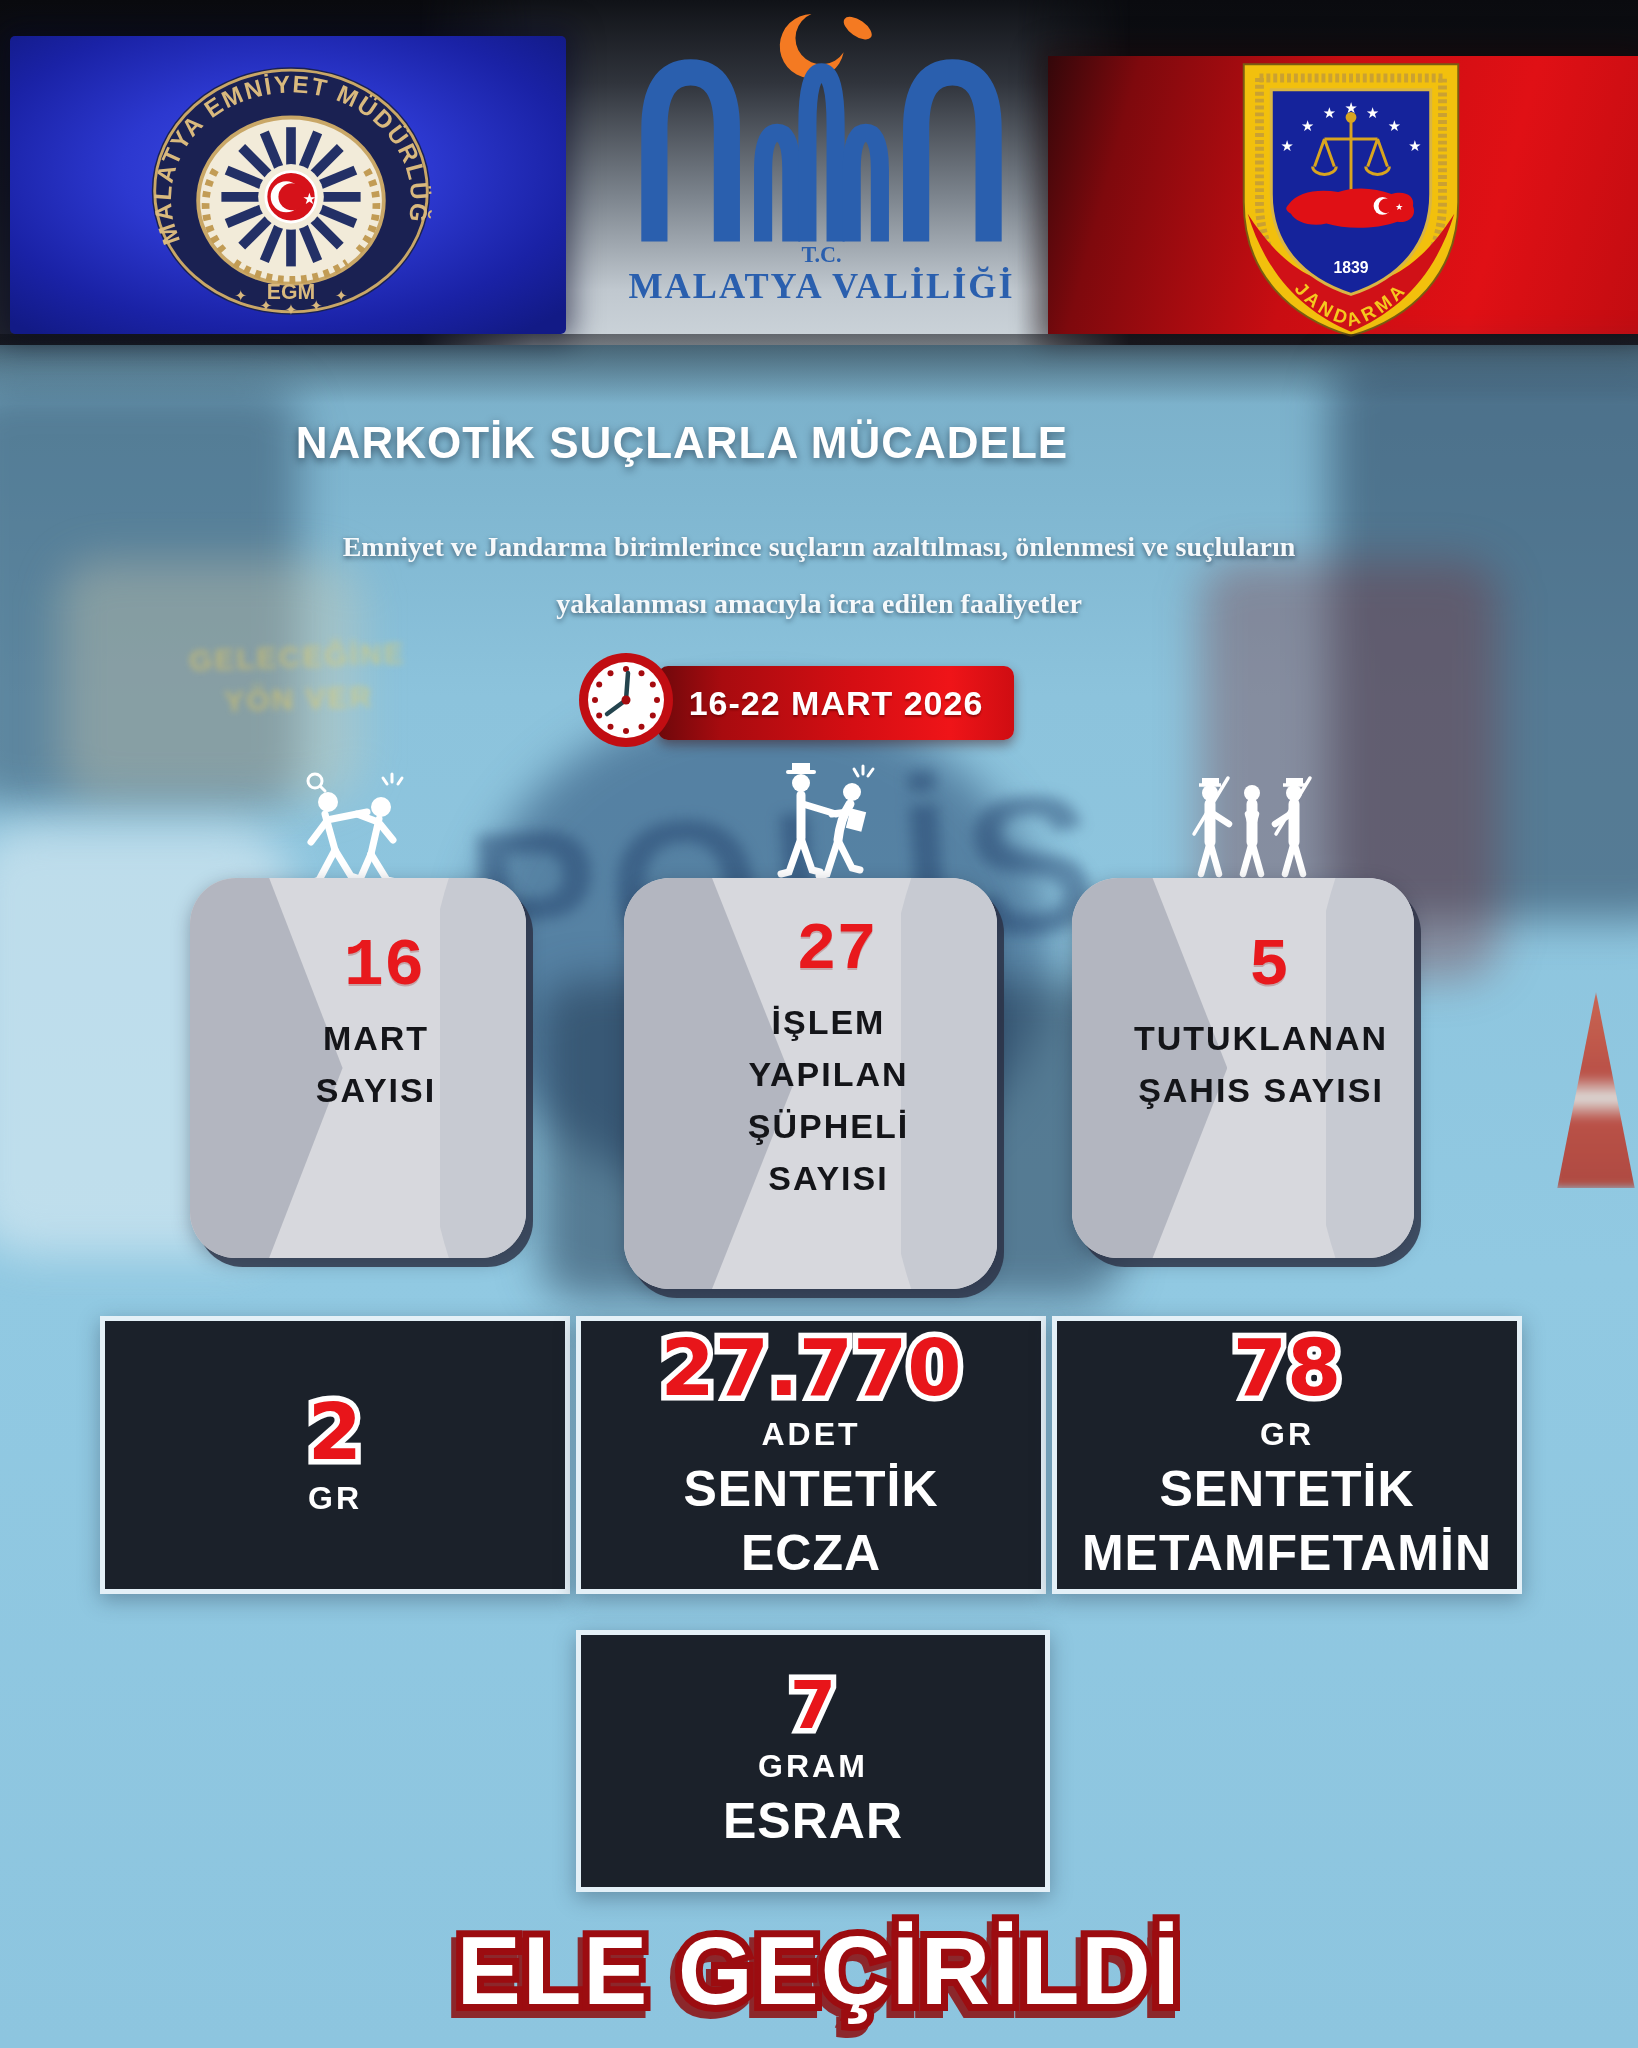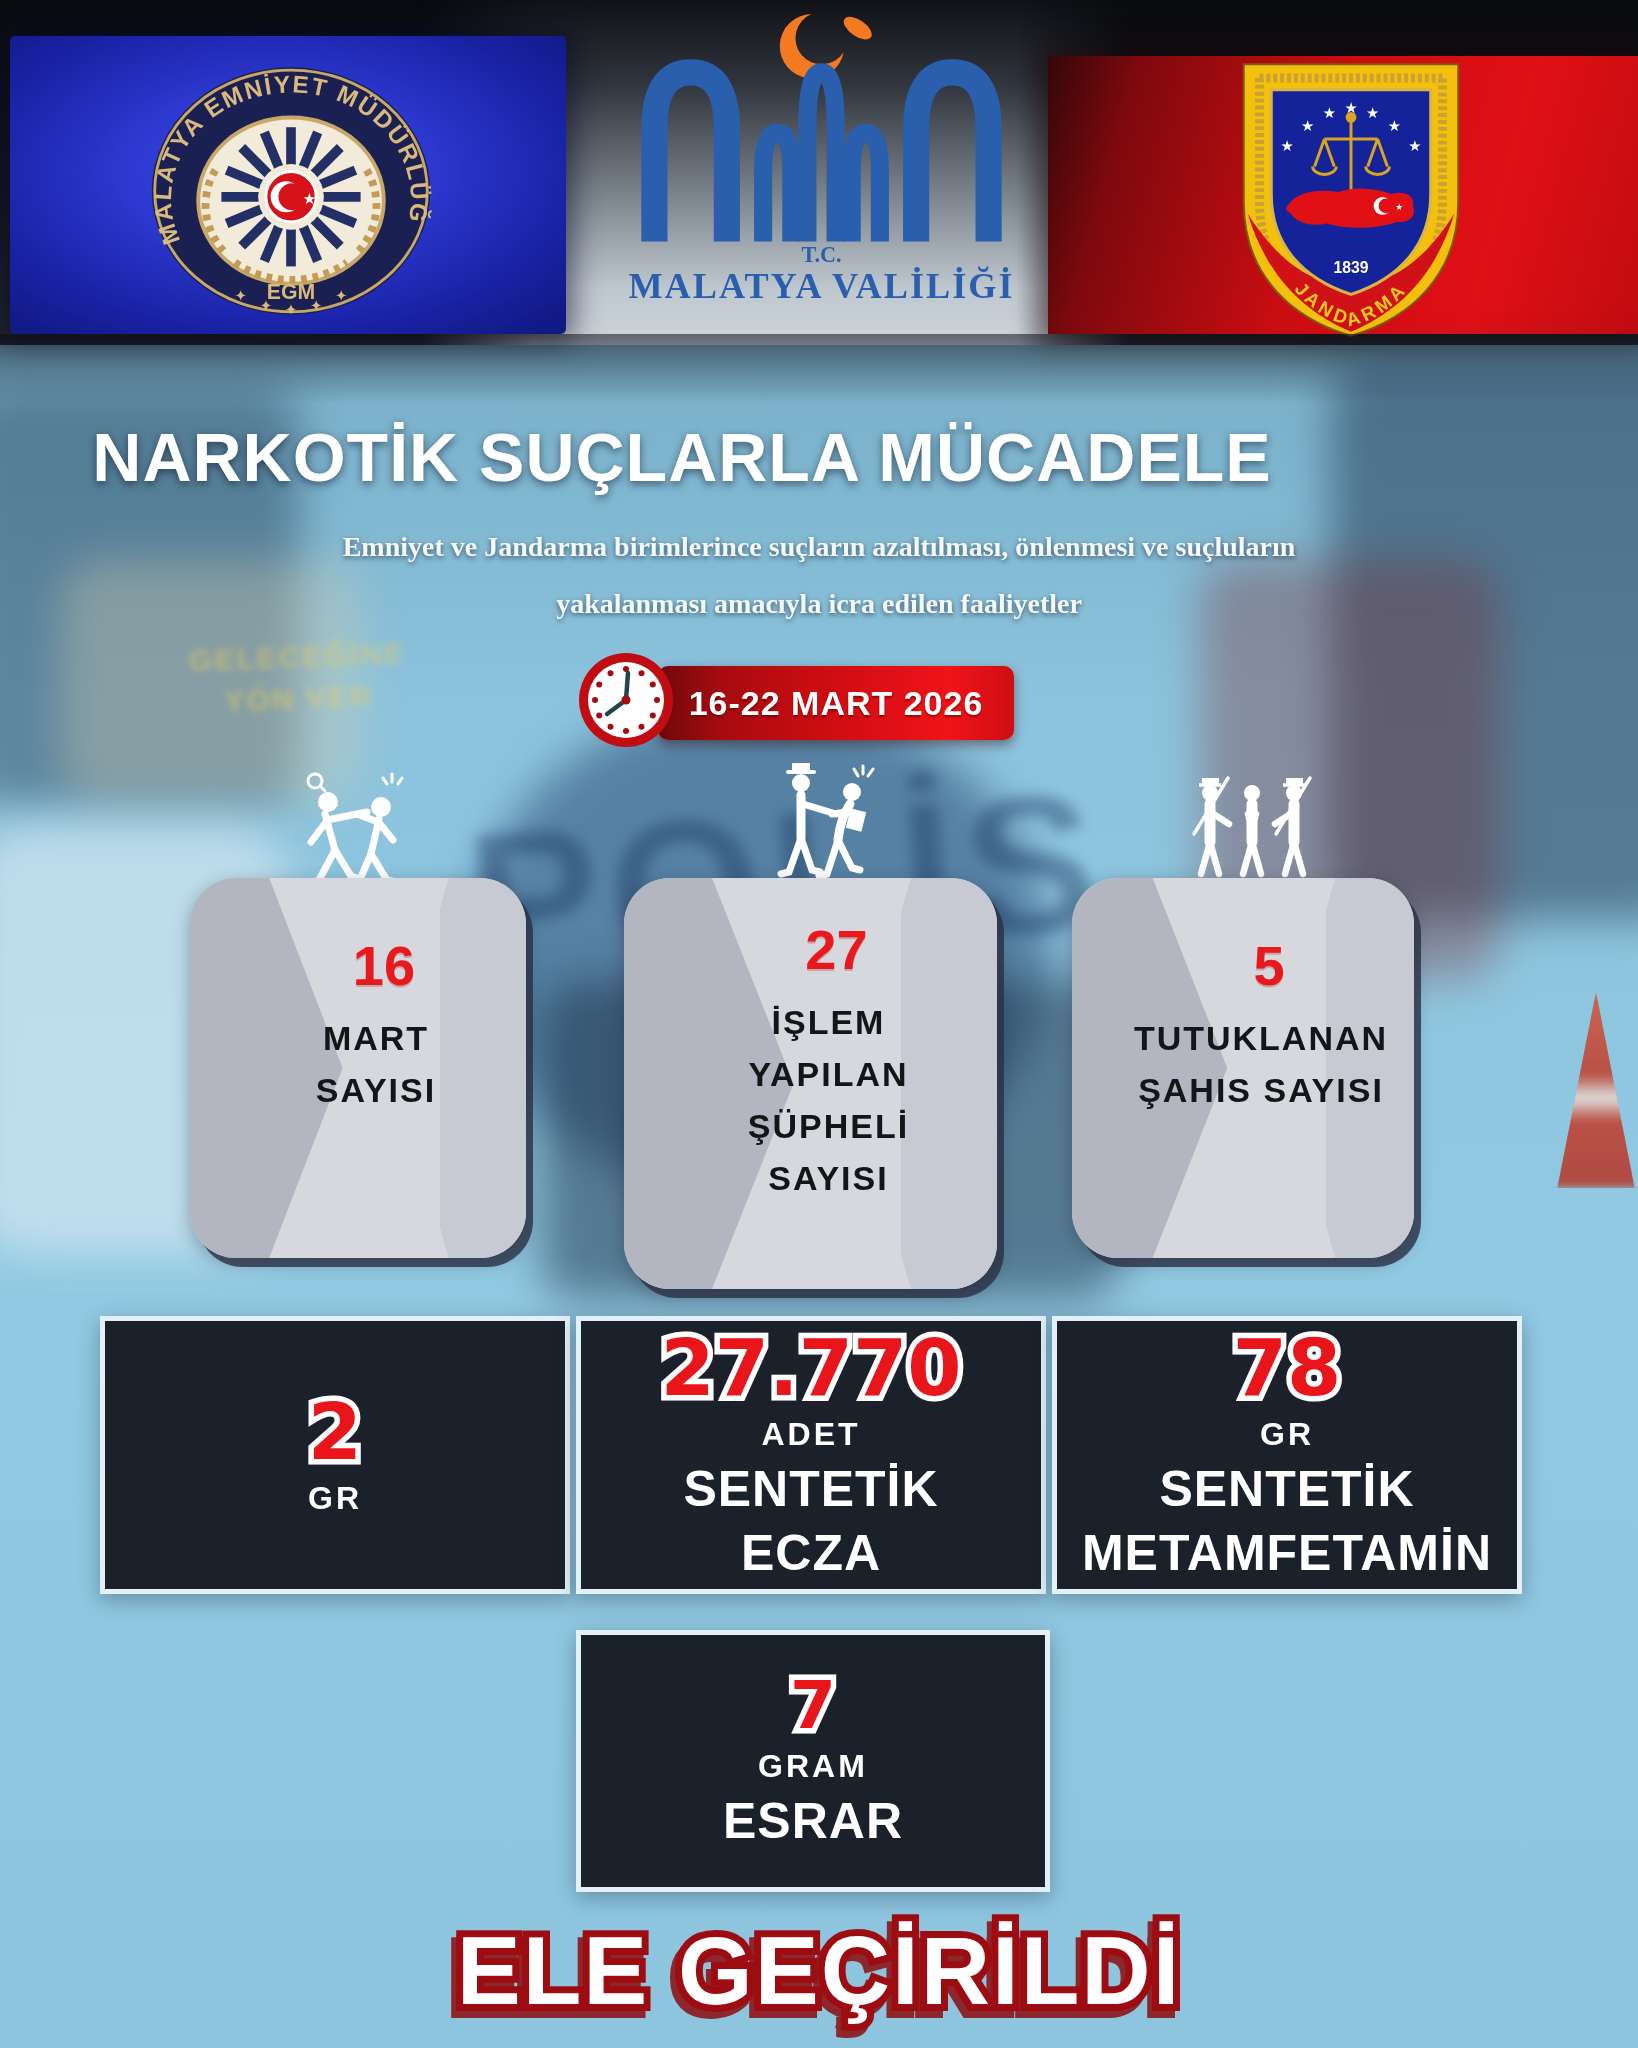--- a/index.html
+++ b/index.html
@@ -30,21 +30,21 @@
                transform:rotate(-2deg);font-weight:bold;font-size:30px;line-height:42px;letter-spacing:2px;
                color:rgba(235,205,90,.5);filter:blur(3px);}
   .polis-text{position:absolute;left:468px;top:770px;font-weight:bold;font-size:196px;letter-spacing:10px;
                color:rgba(22,50,94,.40);transform:rotate(-4deg);filter:blur(7px);}
   .cone{position:absolute;left:1552px;top:992px;width:88px;height:196px;filter:blur(4px);opacity:.85;
         clip-path:polygon(50% 0%,94% 100%,6% 100%);
         background:linear-gradient(180deg,#d4553a 0%,#c23c2c 42%,#ece6de 54%,#c23c2c 66%,#b53526 100%);}
 
   
   .main-title{position:absolute;left:0;top:418px;width:1364px;text-align:center;
-              font-size:68px;font-weight:bold;color:#ffffff;letter-spacing:1px;
+              font-size:44px;font-weight:bold;color:#ffffff;letter-spacing:1px;
               text-shadow:0 3px 9px rgba(8,18,34,.55);}
   .subtitle{position:absolute;left:0;top:518px;width:1638px;text-align:center;
               font-family:"Liberation Serif",serif;font-weight:bold;font-size:28px;line-height:57px;
               color:#f6f9fb;text-shadow:0 2px 5px rgba(8,22,40,.6);}
 
   
   .date-ribbon{position:absolute;left:658px;top:666px;width:356px;height:74px;border-radius:10px;
               background:linear-gradient(90deg,#6e080b 0%,#a80b0f 18%,#d50e13 55%,#ef1418 82%,#cf0d12 100%);
               display:flex;align-items:center;justify-content:center;
               box-shadow:0 5px 12px rgba(60,8,8,.45);}
@@ -57,21 +57,21 @@
 
   
   .stat-card{position:absolute;border-radius:46px;background:#d7d8dd;overflow:hidden;
              box-shadow:7px 9px 0 rgba(43,48,68,.8),0 5px 18px rgba(30,35,55,.35);
              display:flex;flex-direction:column;align-items:center;}
   .stat-card .chev{position:absolute;left:-2px;top:-2px;bottom:-2px;width:46%;background:#b3b6c0;
              clip-path:polygon(0 0,52% 0,100% 50%,52% 100%,0 100%);}
   .stat-card .shade{position:absolute;right:-1px;top:0;height:100%;width:26%;background:#c7cad2;
              clip-path:ellipse(120% 75% at 100% 50%);}
   .stat-card .inner{position:relative;padding-left:36px;text-align:center;}
-  .stat-num{color:#e8191d;font-size:56px;font-weight:bold;font-family:Liberation Sans, sans-serif;
+  .stat-num{color:#e8191d;font-size:67px;font-weight:bold;font-family:Liberation Mono, monospace;
              text-shadow:0 2px 0 rgba(140,10,10,.25);line-height:92px;margin-left:16px;}
   .stat-lbl{color:#141519;font-weight:bold;font-size:34px;letter-spacing:2px;line-height:52px;}
 
   
   .dark-card{position:absolute;background:#1b212a;border:5px solid #e4f0f7;isolation:isolate;
              display:flex;flex-direction:column;align-items:center;justify-content:center;
              box-shadow:0 6px 20px rgba(25,40,60,.35);}
   .dnum{position:relative;color:#e8151a;font-size:78px;font-weight:bold;line-height:86px;
              font-family:"DejaVu Sans",sans-serif;width:100%;text-align:center;}
   .dnum::before{content:attr(data-text);position:absolute;left:0;top:0;width:100%;text-align:center;

